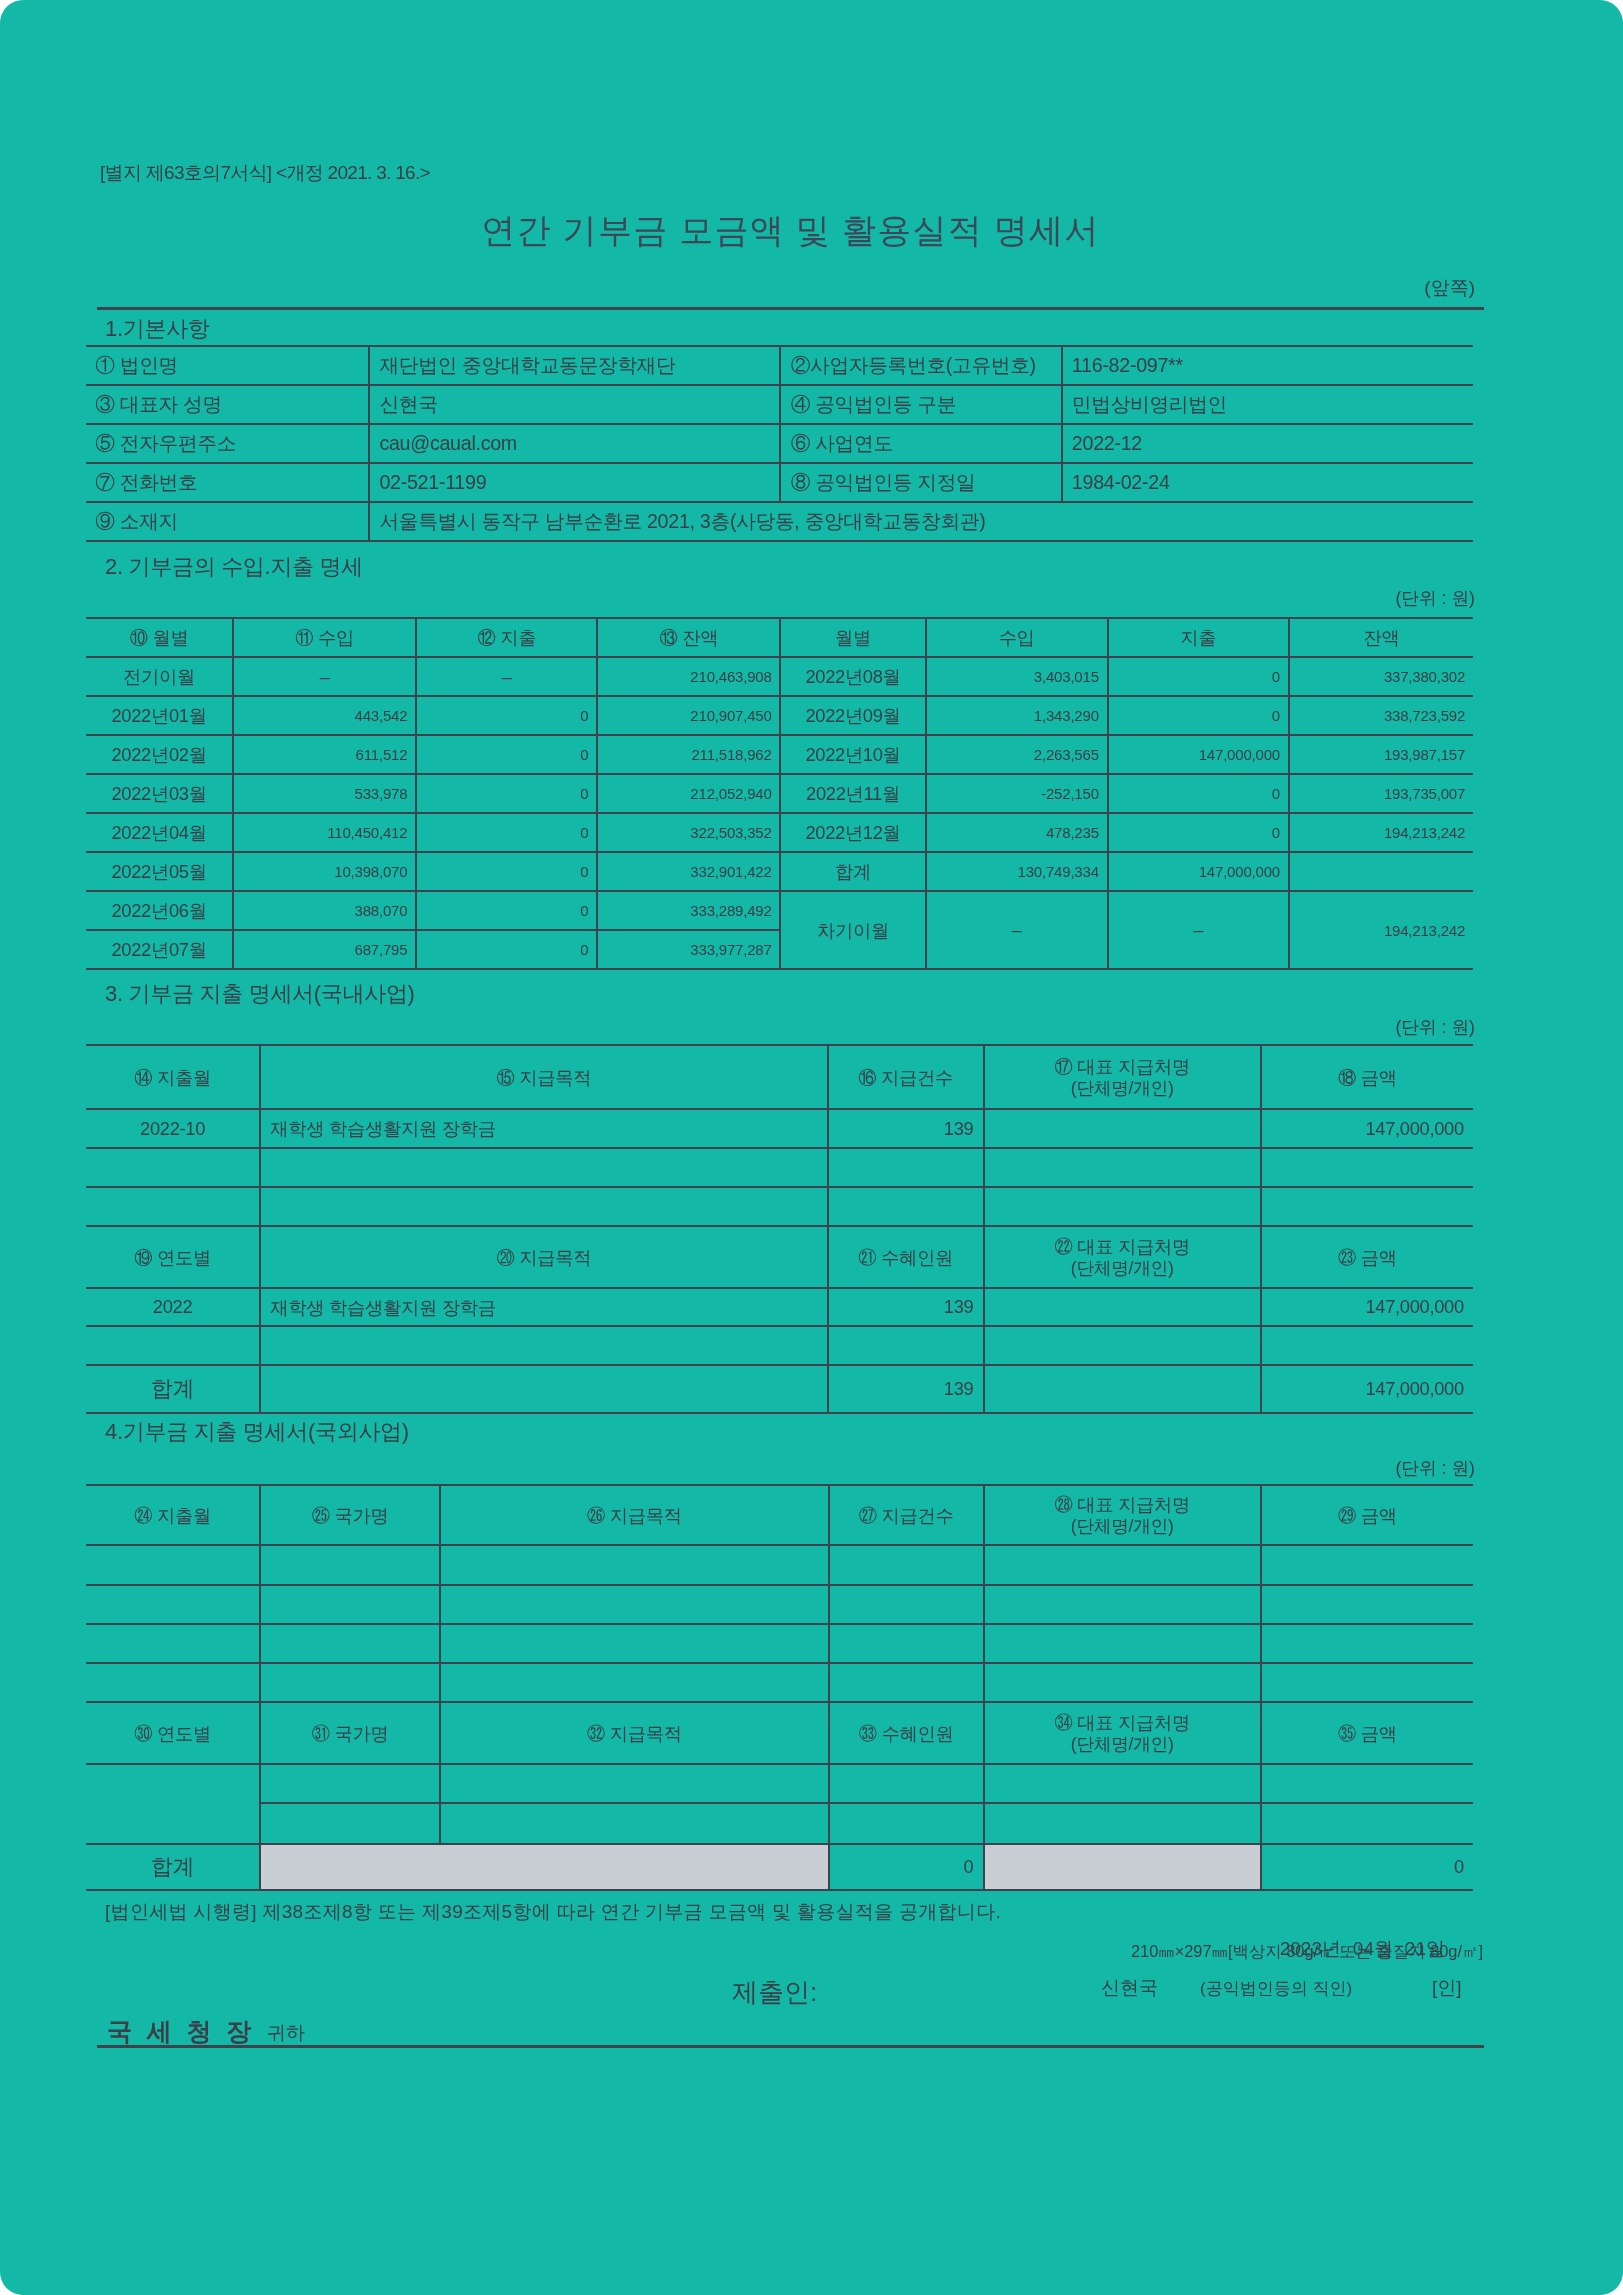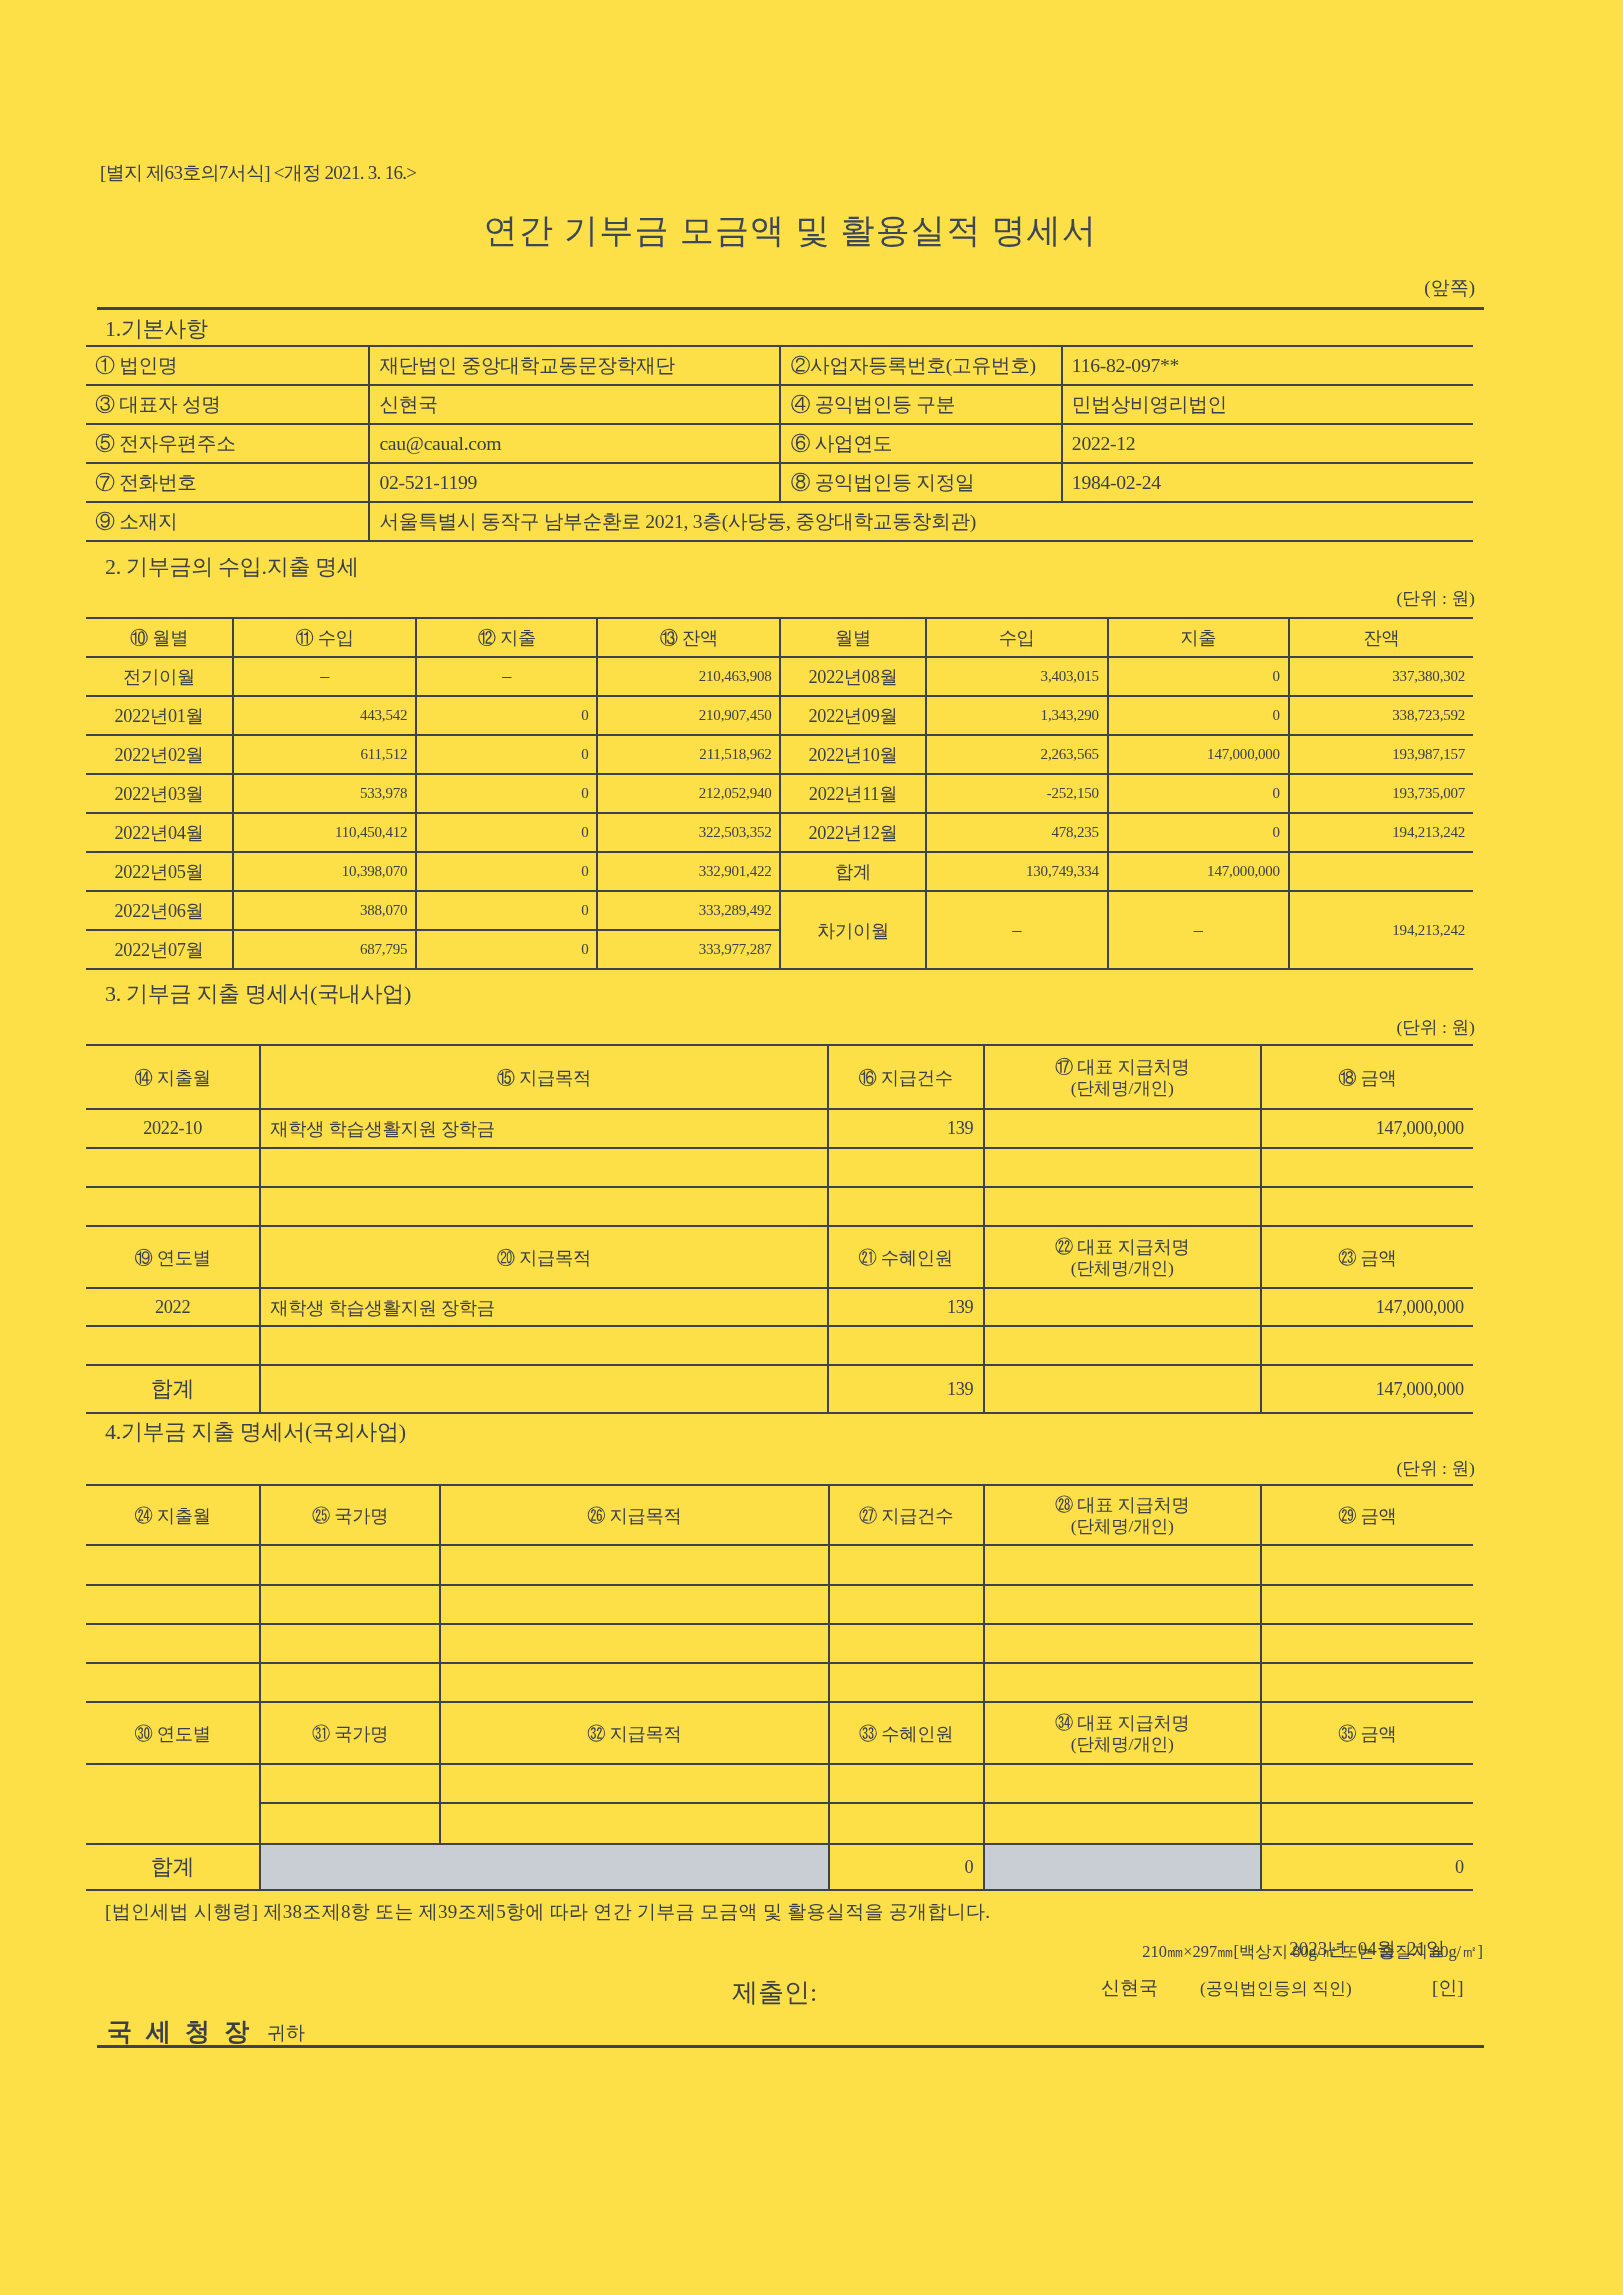--- a/index.html
+++ b/index.html
@@ -1,23 +1,24 @@
 <!DOCTYPE html>
 <html style="font-size:10.5px"><head>
   <meta charset="utf-8">
   <style>
     html, body { margin: 0; padding: 0; background: #ffffff; }
     #page {
       position: relative;
       width: 1623px;
       height: 2295px;
-      background: #fde047;
-      font-family: Liberation Serif, serif;
+      background: #14b8a6;
+      font-family: Liberation Sans, sans-serif;
       color: #3a3f48;
       overflow: hidden;
+      border-radius: 23px;
     }
     .abs { position: absolute; white-space: nowrap; }
     .form-code { left: 100px; top: 160px; font-size: 19px; letter-spacing: -0.7px; }
     .doc-title { left: 97px; width: 1387px; top: 208px; text-align: center; font-size: 34px; color: #3c4858; letter-spacing: 1.3px; }
     .page-side { right: 148px; top: 275px; font-size: 19px; }
     .rule-thick { position: absolute; left: 97px; width: 1387px; height: 3.3px; background: #3d434d; }
     .sec-title { left: 105px; font-size: 22px; color: #3a3f48; letter-spacing: -0.3px; }
     .unit { right: 148px; font-size: 17.7px; }
 
     table.grid {

